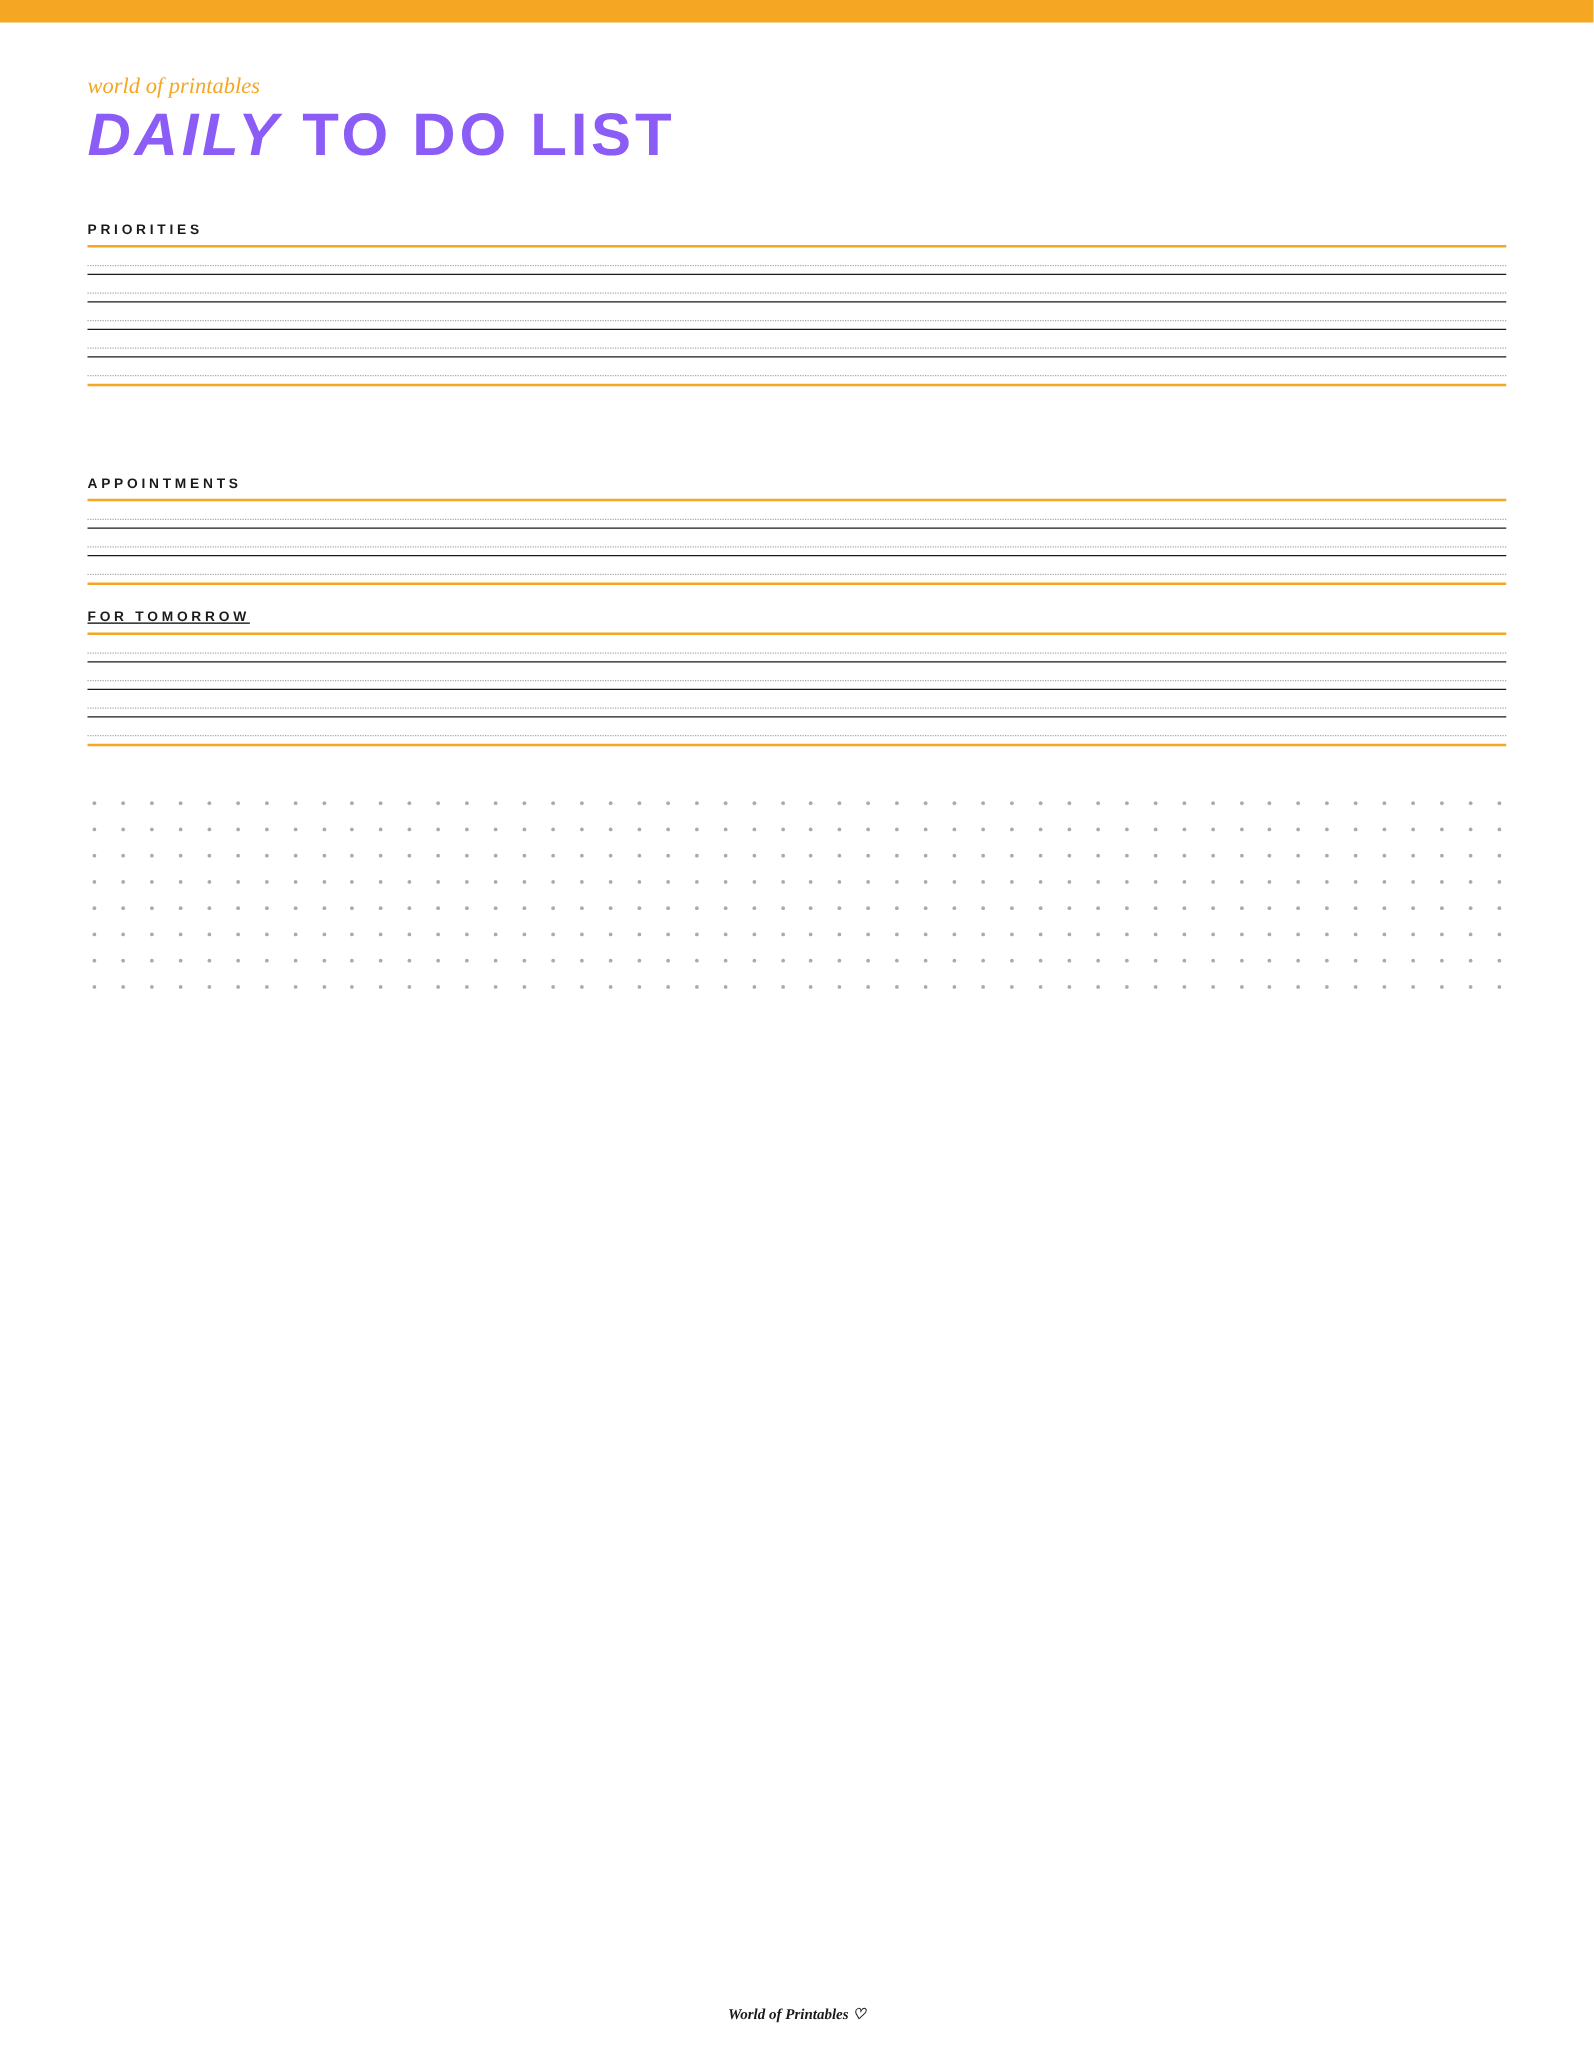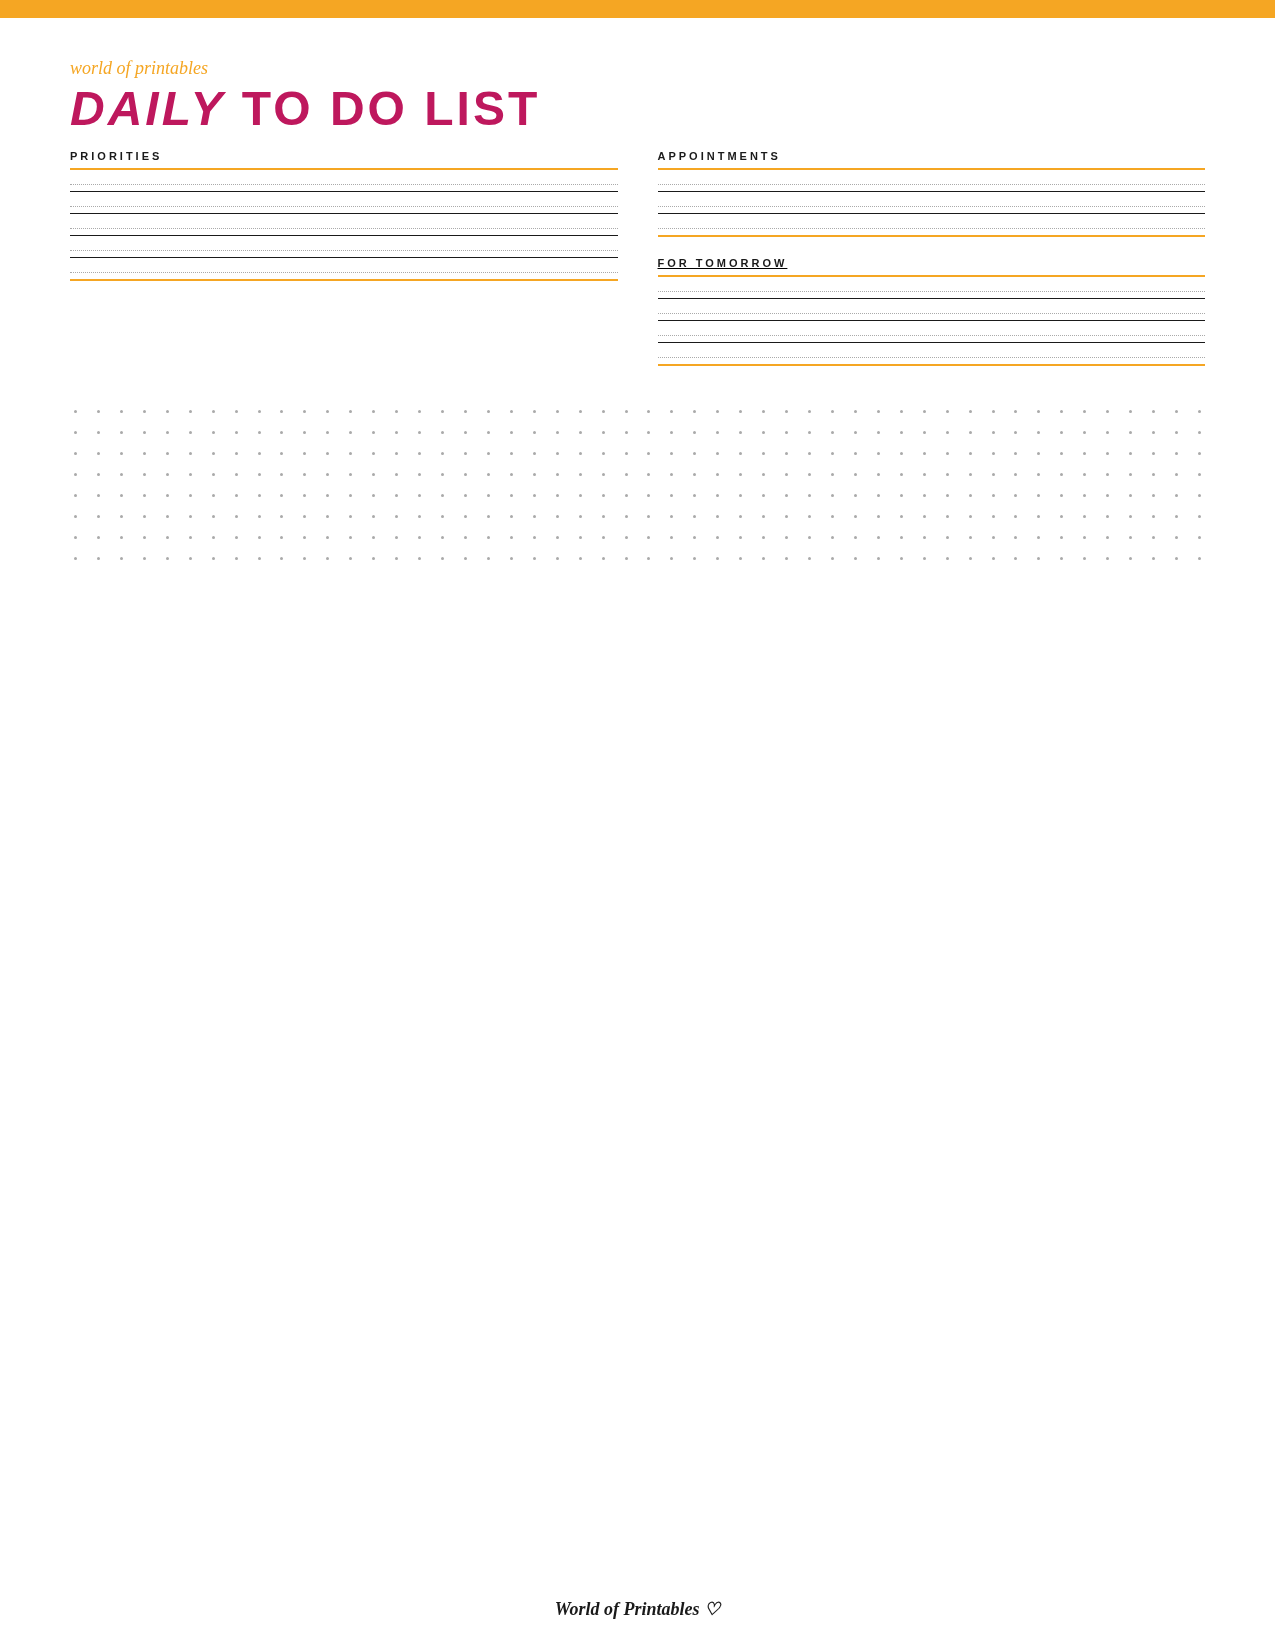--- a/index.html
+++ b/index.html
@@ -28,34 +28,35 @@
       font-style: italic;
       color: #f5a623;
       font-size: 18px;
       margin-bottom: 2px;
       font-weight: normal;
     }
 
     .main-title {
       font-size: 48px;
       font-weight: 900;
-      color: #be185d;
+      color: #8b5cf6;
       letter-spacing: 3px;
       text-transform: uppercase;
-      margin-bottom: 14px;
+      margin-bottom: 42px;
     }
 
     .main-title .daily {
       font-weight: 900;
       font-style: italic;
     }
 
     .two-col {
       display: flex;
-      gap: 40px;
+      gap: 52px;
+      flex-direction: column;
     }
 
     .col-left {
       flex: 1;
     }
 
     .col-right {
       flex: 1;
     }
 
@@ -128,21 +129,21 @@
       bottom: 30px;
       left: 0;
       right: 0;
       text-align: center;
     }
 
     .footer-text {
       font-family: Georgia, serif;
       font-style: italic;
       font-weight: 700;
-      font-size: 18px;
+      font-size: 12px;
       color: #1a1a1a;
     }
 
     .heart {
       color: #1a1a1a;
     }
   </style>
 </head>
 <body>
 

